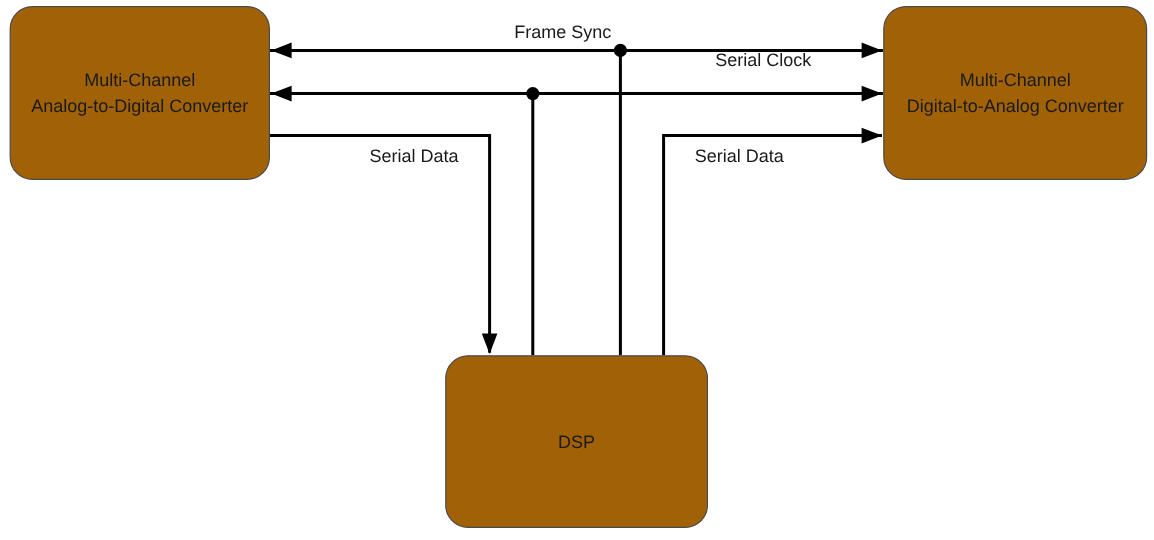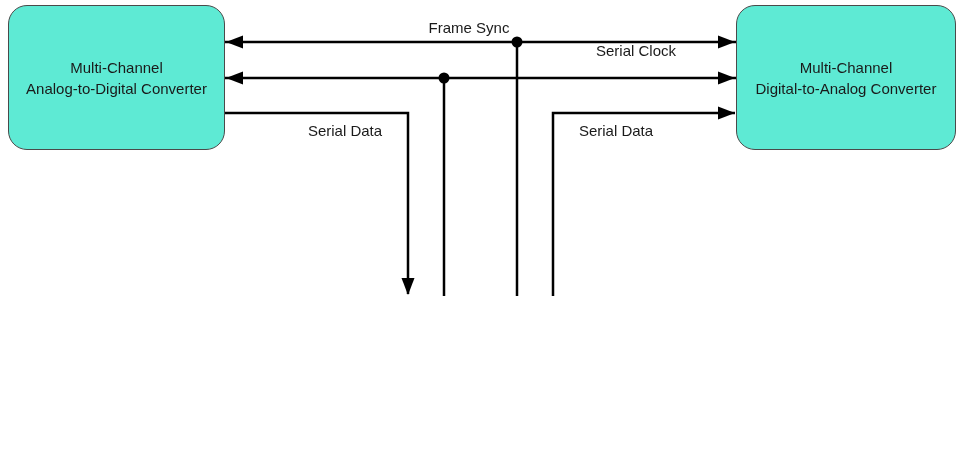--- a/index.html
+++ b/index.html
@@ -16,21 +16,21 @@
     overflow: hidden;
   }
   .wires {
     position: absolute;
     left: 0;
     top: 0;
   }
   .block {
     position: absolute;
     box-sizing: border-box;
-    background: #5eead4;
+    background: #a16207;
     border: 1.5px solid #4a4a4a;
     border-radius: 19px;
     display: flex;
     align-items: center;
     justify-content: center;
     text-align: center;
     font-size: 15px;
     line-height: 21px;
     color: #1a1a1a;
     white-space: pre-line;
@@ -80,20 +80,23 @@
   <div class="block block-adc">
     <span>Multi-Channel
 Analog-to-Digital Converter</span>
   </div>
 
   <div class="block block-dac">
     <span>Multi-Channel
 Digital-to-Analog Converter</span>
   </div>
 
+  <div class="block block-dsp">
+    <span>DSP</span>
+  </div>
 
   <div class="wire-label lbl-frame-sync">Frame Sync</div>
 
   <div class="wire-label lbl-serial-clock">Serial Clock</div>
 
   <div class="wire-label lbl-serial-data-left">Serial Data</div>
 
   <div class="wire-label lbl-serial-data-right">Serial Data</div>
 
 </div>

